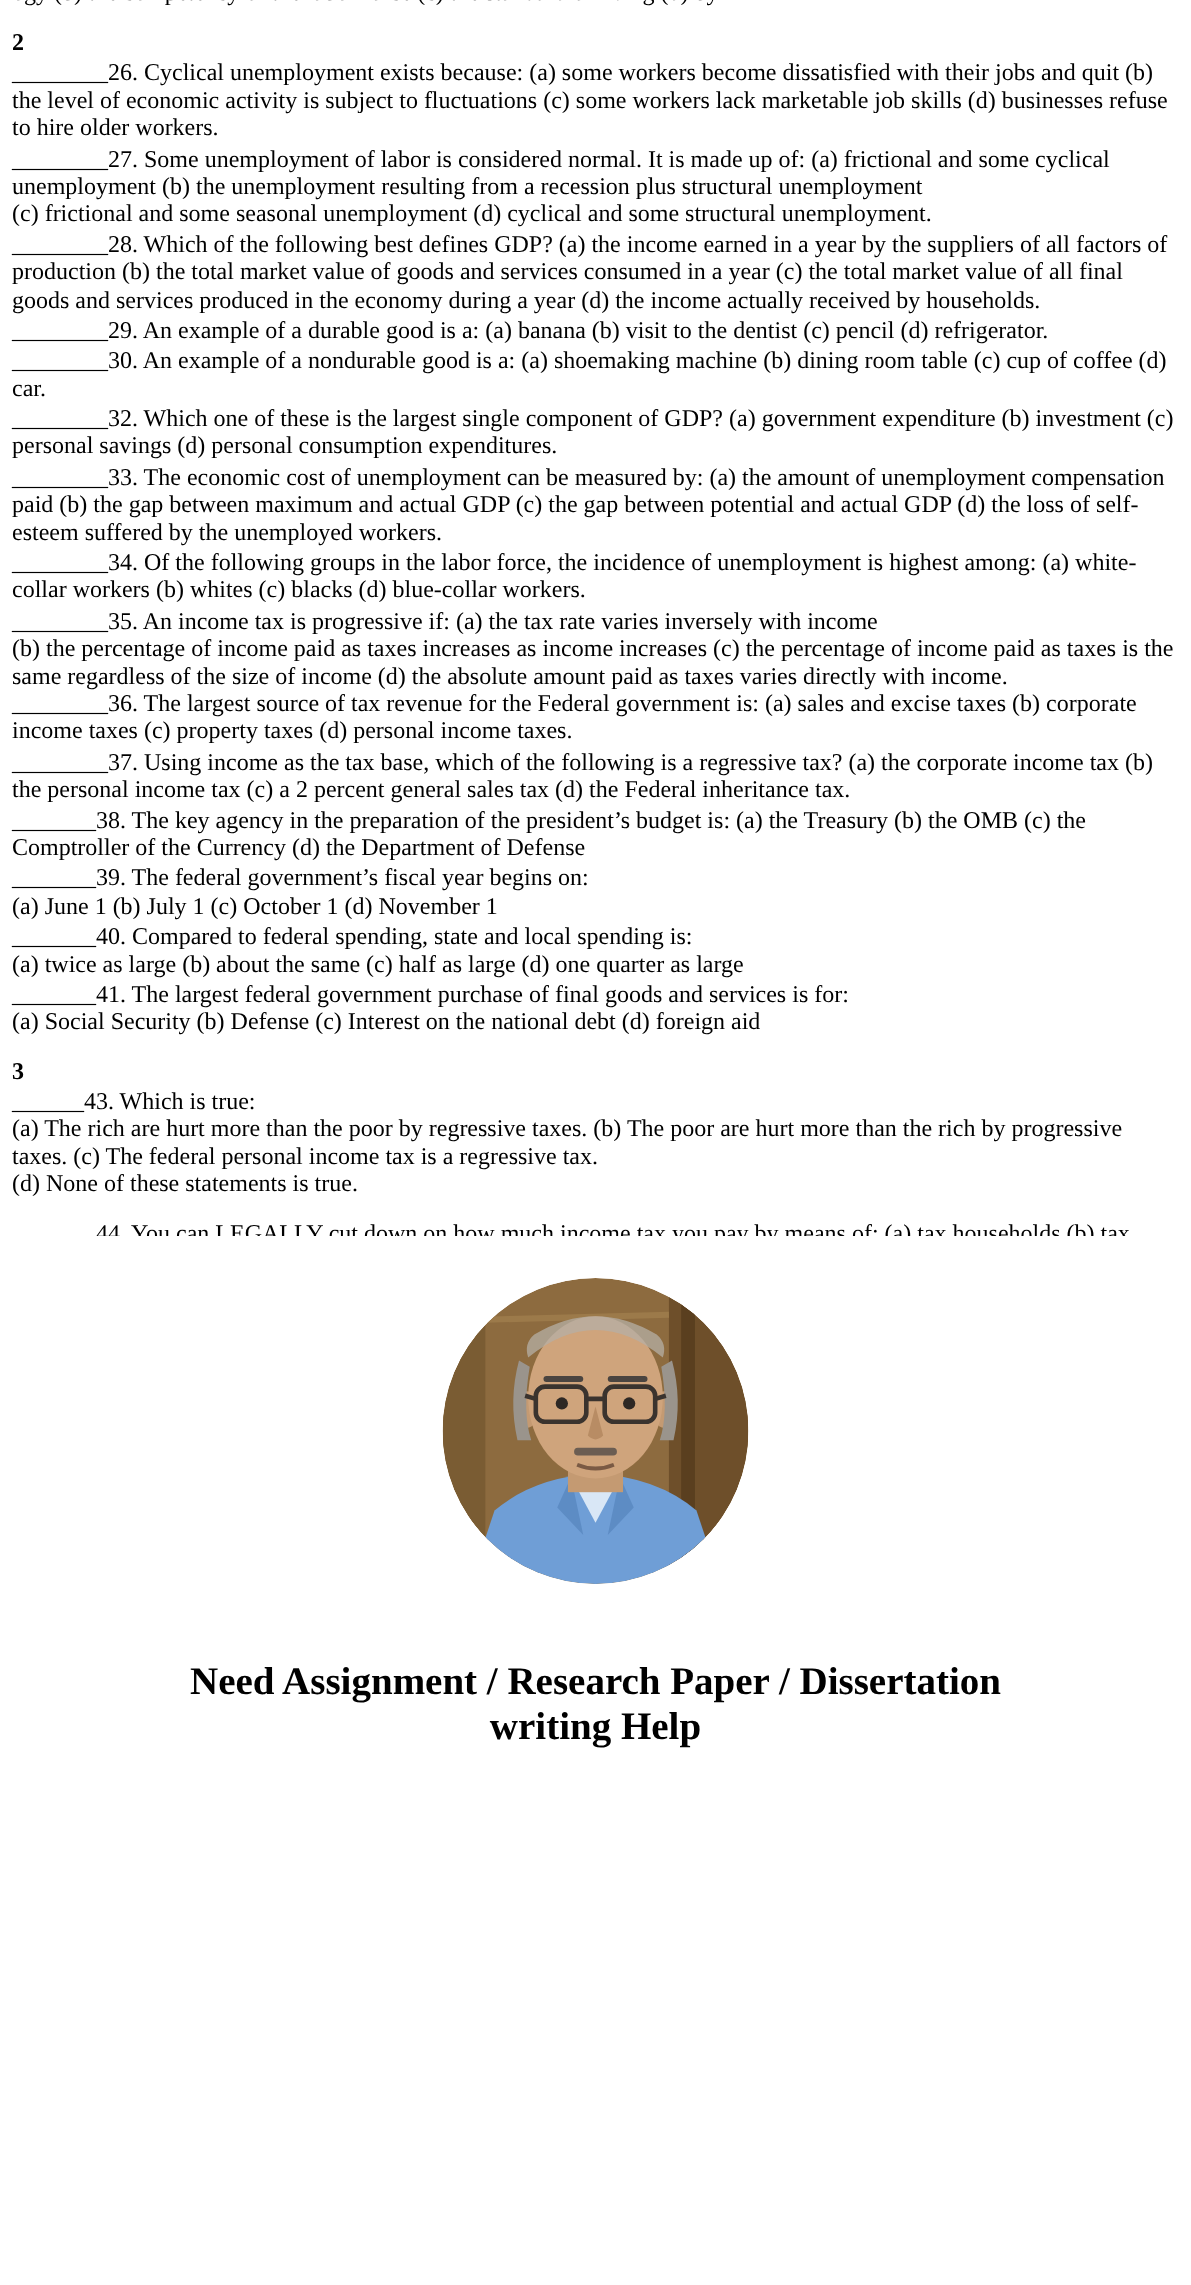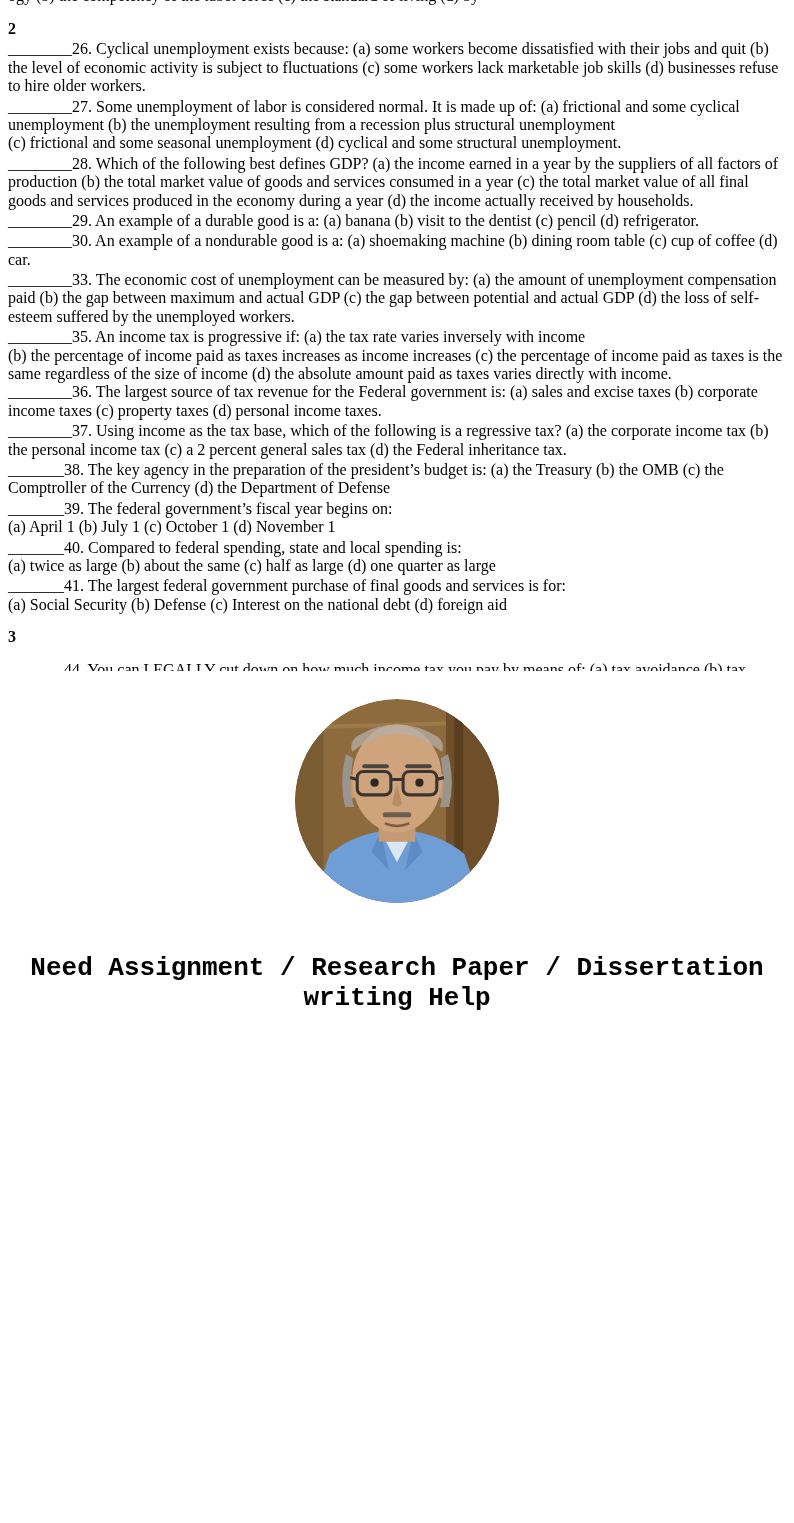--- a/index.html
+++ b/index.html
@@ -34,21 +34,21 @@
     height: 204px;
     margin: 28px auto 0 auto;
     border-radius: 50%;
     overflow: hidden;
   }
   .photo-wrap svg { display: block; }
 
   .footer {
     margin-top: 50px;
     text-align: center;
-    font-family: Liberation Mono, monospace;
+    font-family: Liberation Serif, serif;
     font-weight: bold;
     font-size: 26px;
     line-height: 30px;
     color: #000;
     padding-bottom: 26px;
   }
   .footer-heading { white-space: pre-wrap; }
 </style>
 </head>
 <body>
@@ -60,40 +60,45 @@
   </div>
 
   <section>
     <p class="page-label">2</p>
     <p class="q">________26. Cyclical unemployment exists because: (a) some workers become dissatisfied with their jobs and quit (b) the level of economic activity is subject to fluctuations (c) some workers lack marketable job skills (d) businesses refuse to hire older workers.</p>
     <p class="q">________27. Some unemployment of labor is considered normal. It is made up of: (a) frictional and some cyclical unemployment (b) the unemployment resulting from a recession plus structural unemployment
 (c) frictional and some seasonal unemployment (d) cyclical and some structural unemployment.</p>
     <p class="q">________28. Which of the following best defines GDP? (a) the income earned in a year by the suppliers of all factors of production (b) the total market value of goods and services consumed in a year (c) the total market value of all final goods and services produced in the economy during a year (d) the income actually received by households.</p>
     <p class="q">________29. An example of a durable good is a: (a) banana (b) visit to the dentist (c) pencil (d) refrigerator.</p>
     <p class="q">________30. An example of a nondurable good is a: (a) shoemaking machine (b) dining room table (c) cup of coffee (d) car.</p>
+    <p class="q">________32. Which one of these is the largest single component of GDP? (a) government expenditure (b) investment (c) personal savings (d) personal consumption expenditures.</p>
     <p class="q">________33. The economic cost of unemployment can be measured by: (a) the amount of unemployment compensation paid (b) the gap between maximum and actual GDP (c) the gap between potential and actual GDP (d) the loss of self-esteem suffered by the unemployed workers.</p>
+    <p class="q">________34. Of the following groups in the labor force, the incidence of unemployment is highest among: (a) white-collar workers (b) whites (c) blacks (d) blue-collar workers.</p>
     <p class="q">________35. An income tax is progressive if: (a) the tax rate varies inversely with income
 (b) the percentage of income paid as taxes increases as income increases (c) the percentage of income paid as taxes is the same regardless of the size of income (d) the absolute amount paid as taxes varies directly with income.</p>
     <p class="q tight">________36. The largest source of tax revenue for the Federal government is: (a) sales and excise taxes (b) corporate income taxes (c) property taxes (d) personal income taxes.</p>
     <p class="q">________37. Using income as the tax base, which of the following is a regressive tax? (a) the corporate income tax (b) the personal income tax (c) a 2 percent general sales tax (d) the Federal inheritance tax.</p>
     <p class="q">_______38. The key agency in the preparation of the president’s budget is: (a) the Treasury (b) the OMB (c) the Comptroller of the Currency (d) the Department of Defense</p>
     <p class="q">_______39. The federal government’s fiscal year begins on:
-(a) April 1 (b) July 1 (c) October 1 (d) November 1</p>
+(a) June 1 (b) July 1 (c) October 1 (d) November 1</p>
     <p class="q">_______40. Compared to federal spending, state and local spending is:
 (a) twice as large (b) about the same (c) half as large (d) one quarter as large</p>
     <p class="q">_______41. The largest federal government purchase of final goods and services is for:
 (a) Social Security (b) Defense (c) Interest on the national debt (d) foreign aid</p>
   </section>
 
   <section>
     <p class="page-label">3</p>
+    <p class="q">______43. Which is true:
+(a) The rich are hurt more than the poor by regressive taxes. (b) The poor are hurt more than the rich by progressive taxes. (c) The federal personal income tax is a regressive tax.
+(d) None of these statements is true.</p>
   </section>
 
   <div class="clip-bottom">
-    <p class="q">_______44. You can LEGALLY cut down on how much income tax you pay by means of: (a) tax avoidance (b) tax</p>
+    <p class="q">_______44. You can LEGALLY cut down on how much income tax you pay by means of: (a) tax households (b) tax</p>
   </div>
 
 </div>
 
 <div class="photo-wrap">
   <svg viewBox="0 0 200 200" width="204" height="204" xmlns="http://www.w3.org/2000/svg" aria-hidden="true">
     <defs>
         <clipPath id="circ">
           <circle cx="100" cy="100" r="100"></circle>
         </clipPath>

